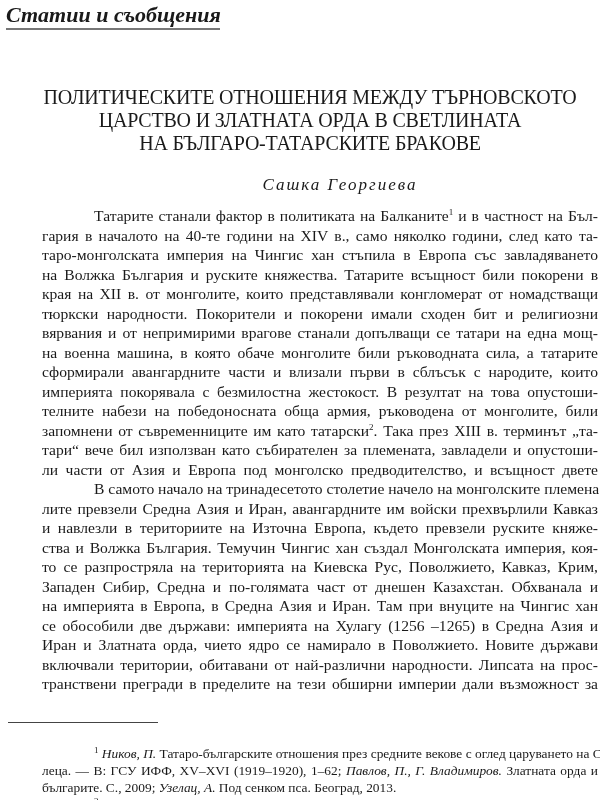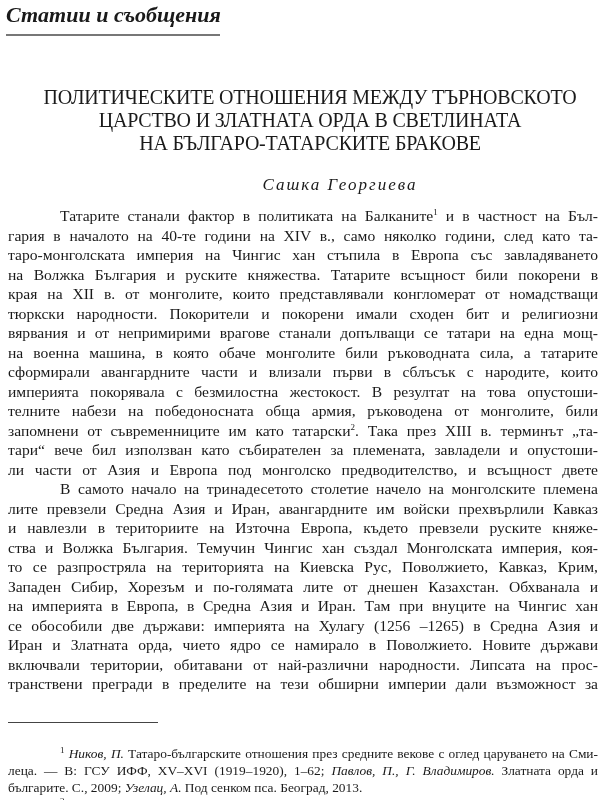--- a/index.html
+++ b/index.html
@@ -4,37 +4,37 @@
 <style>
   html, body { margin:0; padding:0; }
   body {
     width:600px; height:800px; background:#ffffff; color:#1a1a1a;
     font-family:"Liberation Serif", "DejaVu Serif", serif;
     position:relative; overflow:hidden;
   }
   .section-head {
     position:absolute; left:6px; top:2px; width:214px;
     font-style:italic; font-weight:bold; font-size:22px; line-height:26px;
-    border-bottom:2px solid #777; padding-bottom:6px; white-space:nowrap;
+    border-bottom:2px solid #777; padding-bottom:0; white-space:nowrap;
   }
   .title {
     position:absolute; left:40px; top:86px; width:540px;
     text-align:center; font-size:20px; line-height:23px; letter-spacing:-0.2px;
     text-transform:uppercase;
   }
   .title div { white-space:nowrap; }
   .author {
     position:absolute; left:0; top:174px; width:600px; text-align:center;
     font-style:italic; font-size:17px; letter-spacing:2px; line-height:22px;margin-left:40px;
   }
   .body {
     position:absolute; left:8px; top:206px; width:590px;
     font-size:15.6px; line-height:19.5px;
   }
-  .line { white-space:nowrap; text-align:justify; text-align-last:justify; height:19.5px; }
+  .line { white-space:nowrap; text-align:justify; text-align-last:justify; height:19.5px;margin-left:34px; }
   .line.last { text-align-last:left; }
   .line.indent { padding-left:52px; }
   sup { font-size:9px; line-height:0; vertical-align:super; }
   .fn-rule {
     position:absolute; left:8px; top:722px; width:150px; border-top:1.5px solid #444;
   }
   .footnotes {
     position:absolute; left:8px; top:745px; width:590px;
     font-size:13.4px; line-height:17px;
   }
@@ -71,21 +71,21 @@
     <div class="line"><span>запомнени от съвременниците им като татарски</span><sup>2</sup><span>. Така през XIII в. терминът „та-</span></div>
     <div class="line">тари“ вече бил използван като събирателен за племената, завладели и опустоши-</div>
     <div class="line">ли части от Азия и Европа под монголско предводителство, и всъщност двете</div>
   </div>
   <div>
     <div class="line indent">В самото начало на тринадесетото столетие начело на монголските племена</div>
     <div class="line">лите превзели Средна Азия и Иран, авангардните им войски прехвърлили Кавказ</div>
     <div class="line">и навлезли в териториите на Източна Европа, където превзели руските княже-</div>
     <div class="line">ства и Волжка България. Темучин Чингис хан създал Монголската империя, коя-</div>
     <div class="line">то се разпростряла на територията на Киевска Рус, Поволжието, Кавказ, Крим,</div>
-    <div class="line">Западен Сибир, Хорезъм и по-голямата лите от днешен Казахстан. Обхванала и</div>
+    <div class="line">Западен Сибир, Средна и по-голямата част от днешен Казахстан. Обхванала и</div>
     <div class="line">на империята в Европа, в Средна Азия и Иран. Там при внуците на Чингис хан</div>
     <div class="line">се обособили две държави: империята на Хулагу (1256 –1265) в Средна Азия и</div>
     <div class="line">Иран и Златната орда, чието ядро се намирало в Поволжието. Новите държави</div>
     <div class="line">включвали територии, обитавани от най-различни народности. Липсата на прос-</div>
     <div class="line">транствени прегради в пределите на тези обширни империи дали възможност за</div>
   </div>
 </div>
 
 <div class="fn-rule"></div>
 

